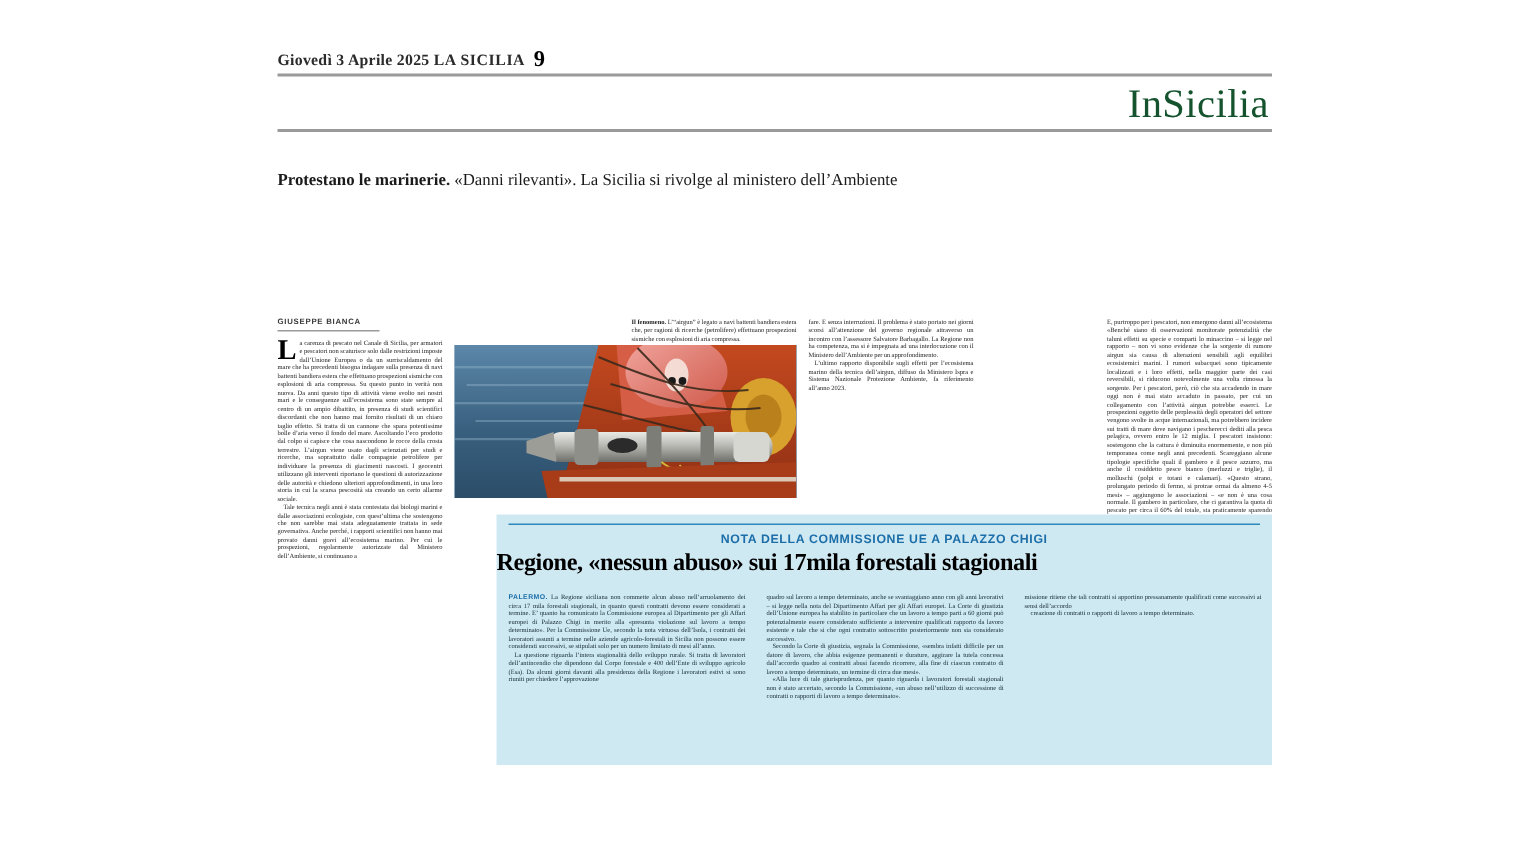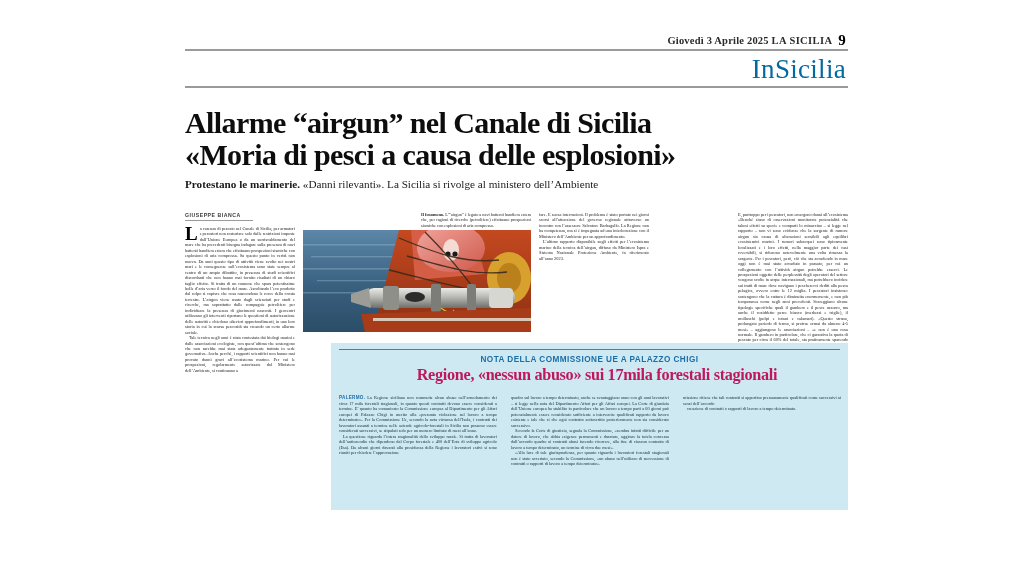--- a/index.html
+++ b/index.html
@@ -13,21 +13,21 @@
   .page{
     position:relative;
     width:1024px;height:576px;
     background:#fff;
   }
   
   .masthead{
     position:absolute;left:185px;top:34px;width:663px;
   }
   .masthead-line{
-    text-align:right;
+    text-align:left;
     font-family:"Liberation Serif", serif;
     font-size:10.5px;
     font-weight:bold;
     color:#2b2b2b;
     letter-spacing:.2px;
     padding-right:2px;
     line-height:12px;
     white-space:nowrap;
   }
   .masthead-line .paper{
@@ -42,21 +42,21 @@
   }
   .rule-top{
     margin-top:2px;
     border-top:2.2px solid #9a9a9a;
     width:100%;
   }
   .section-name{
     text-align:right;
     font-family:"Liberation Serif", serif;
     font-size:27px;
-    color:#0369a1;
+    color:#14532d;
     line-height:30px;
     padding:3px 2px 2px 0;
     letter-spacing:.3px;
   }
   .rule-under{
     border-top:2.2px solid #9a9a9a;
     width:100%;
     margin-bottom:2px;
   }
 
@@ -156,29 +156,28 @@
   .bb-kicker{
     text-align:center;
     font-family:"Liberation Sans", sans-serif;
     font-size:8.2px;
     font-weight:bold;
     letter-spacing:.45px;
     color:#1c6ea8;
     margin-top:5px;
   }
   .bb-title{
-    text-align:center;
+    text-align:left;
     font-family:"Liberation Serif", serif;
     font-weight:bold;
     font-size:16.2px;
     line-height:18px;
-    color:#be185d;
+    color:#000000;
     letter-spacing:-0.3px;
     margin-top:2px;
-    margin-left:15px;
   }
   .bb-cols{
     position:absolute;left:8px;top:52px;width:501px;height:160px;
   }
   .bb-col{position:absolute;top:0;width:158px;}
   .bb-c1{left:0;}
   .bb-c2{left:172px;}
   .bb-c3{left:344px;}
   .bb-txt{
     font-family:"Liberation Serif", serif;
@@ -214,24 +213,20 @@
       <span>Giovedì 3 Aprile 2025</span>
       <span class="paper">LA SICILIA</span>
       <span class="pagenum">9</span>
     </div>
     <div class="rule-top"></div>
     <div class="section-name">InSicilia</div>
     <div class="rule-under"></div>
   </div>
 
   <div class="article">
-    <h1 class="headline">
-      <span class="l1">Allarme “airgun” nel Canale di Sicilia</span>
-      <span class="l2">«Moria di pesci a causa delle esplosioni»</span>
-    </h1>
     <div class="subhead">
       <b>Protestano le marinerie.</b><span> «Danni rilevanti». La Sicilia si rivolge al ministero dell’Ambiente</span>
     </div>
   </div>
 
   <div class="cols">
 
     <div class="photo">
       <svg width="228" height="102" viewBox="0 0 228 102">
         <defs>

